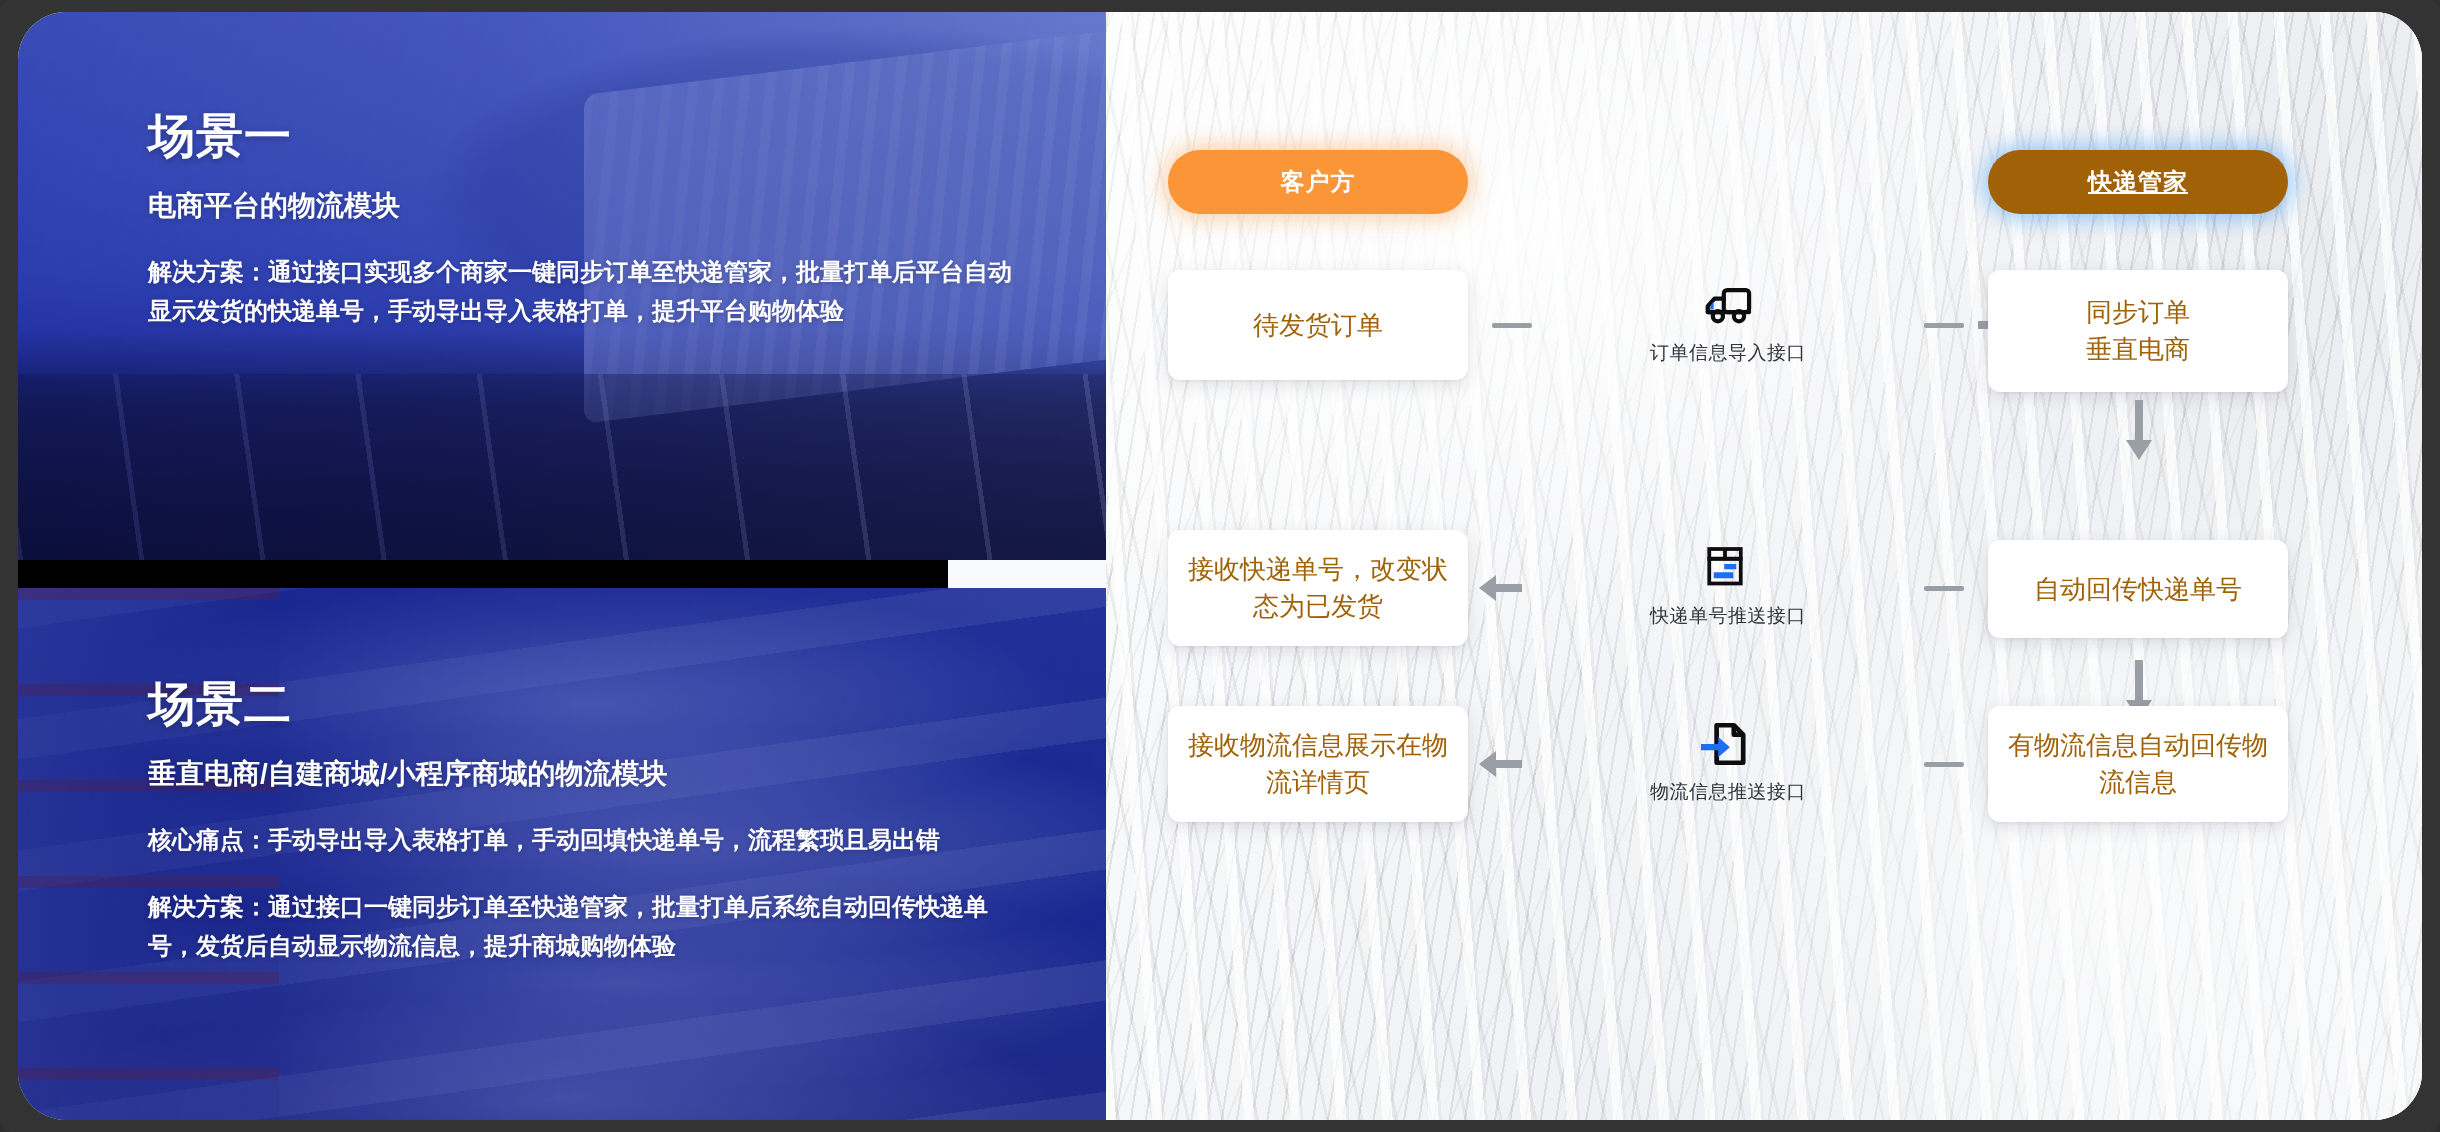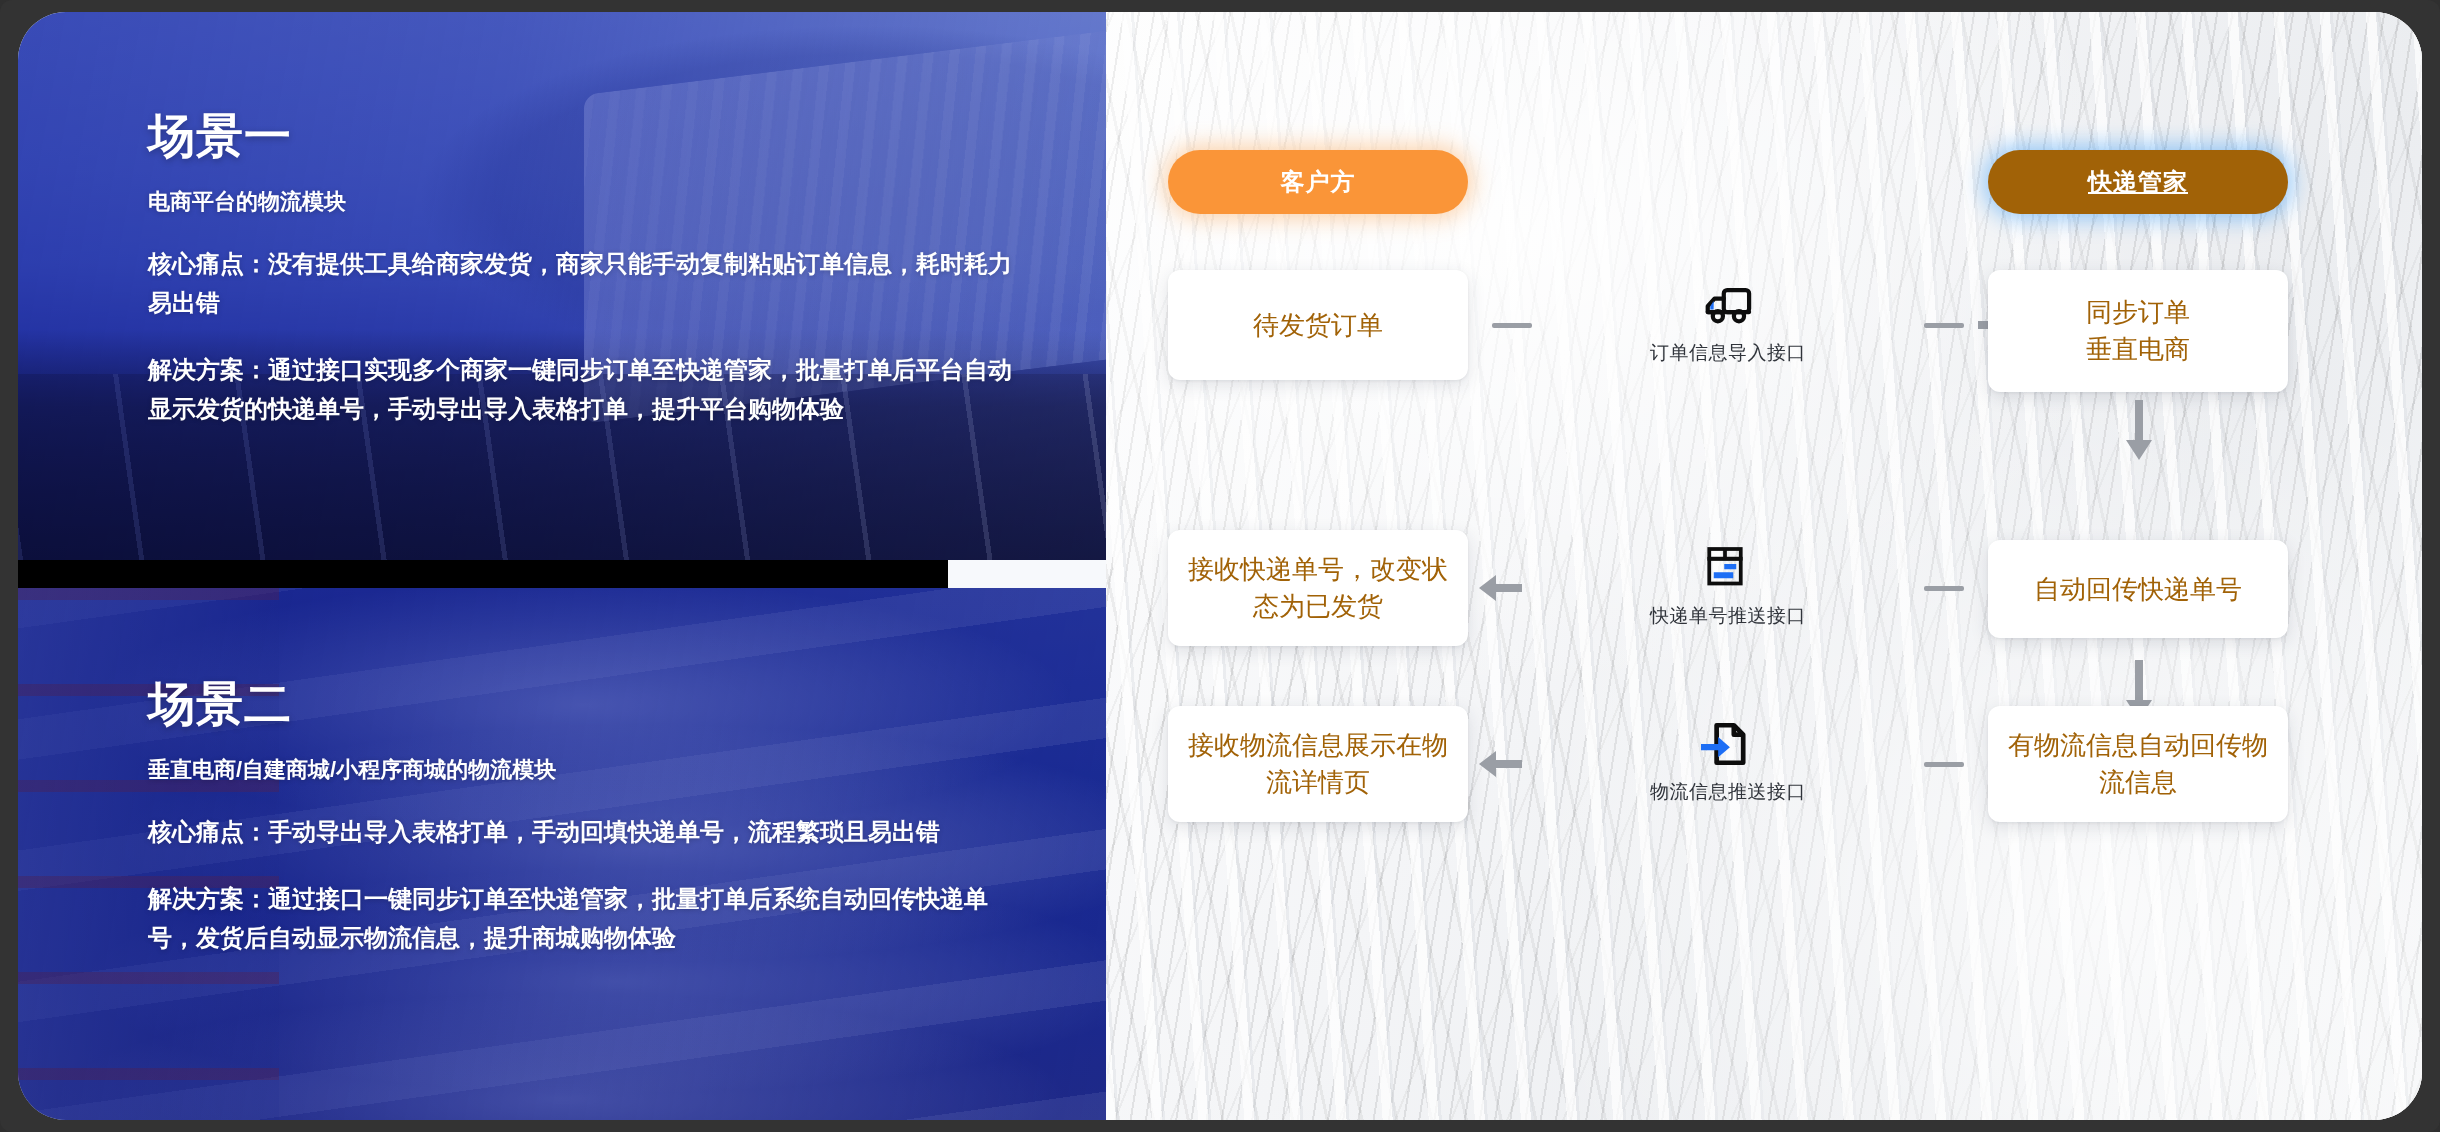--- a/index.html
+++ b/index.html
@@ -105,21 +105,21 @@
 
   .scene-title {
     font-size: 47px;
     font-weight: 700;
     letter-spacing: 1px;
     line-height: 1.18;
     text-shadow: 0 2px 7px rgba(0,0,0,.28);
   }
   .scene-subtitle {
     margin-top: 24px;
-    font-size: 22px;
+    font-size: 28px;
     font-weight: 700;
     line-height: 1.35;
     text-shadow: 0 1px 5px rgba(0,0,0,.25);
   }
   .scene-para {
     margin-top: 28px;
     font-size: 24px;
     font-weight: 600;
     line-height: 1.62;
     max-width: 880px;
@@ -294,21 +294,20 @@
   <div id="canvas">
 
     <div id="left-col">
 
       <section class="scene" id="scene-1">
         <div class="photo" id="photo-1"></div>
         <div class="tint"></div>
         <div class="scene-body">
           <h1 class="scene-title">场景一</h1>
           <h2 class="scene-subtitle">电商平台的物流模块</h2>
-          <p class="scene-para">核心痛点：没有提供工具给商家发货，商家只能手动复制粘贴订单信息，耗时耗力易出错</p>
           <p class="scene-para">解决方案：通过接口实现多个商家一键同步订单至快递管家，批量打单后平台自动显示发货的快递单号，手动导出导入表格打单，提升平台购物体验</p>
         </div>
       </section>
 
       <div id="scene-divider"></div>
       <div id="scene-divider-gap"></div>
 
       <section class="scene" id="scene-2">
         <div class="photo" id="photo-2"></div>
         <div class="tint"></div>

